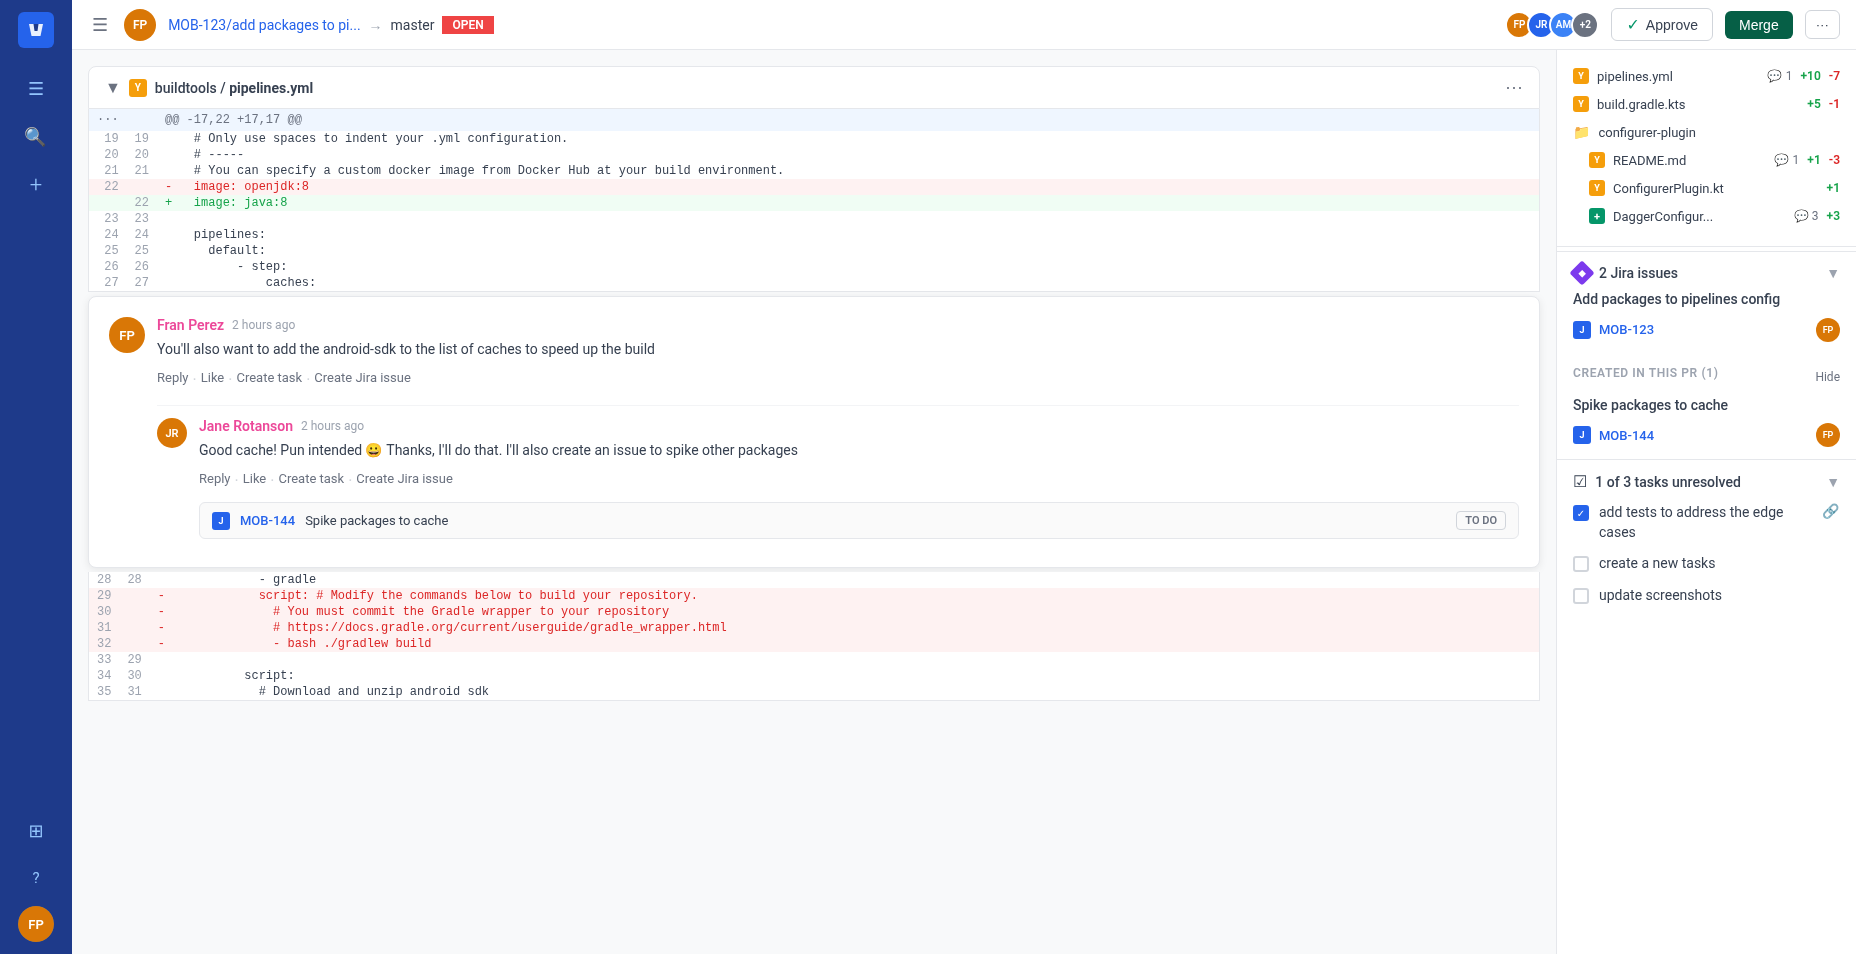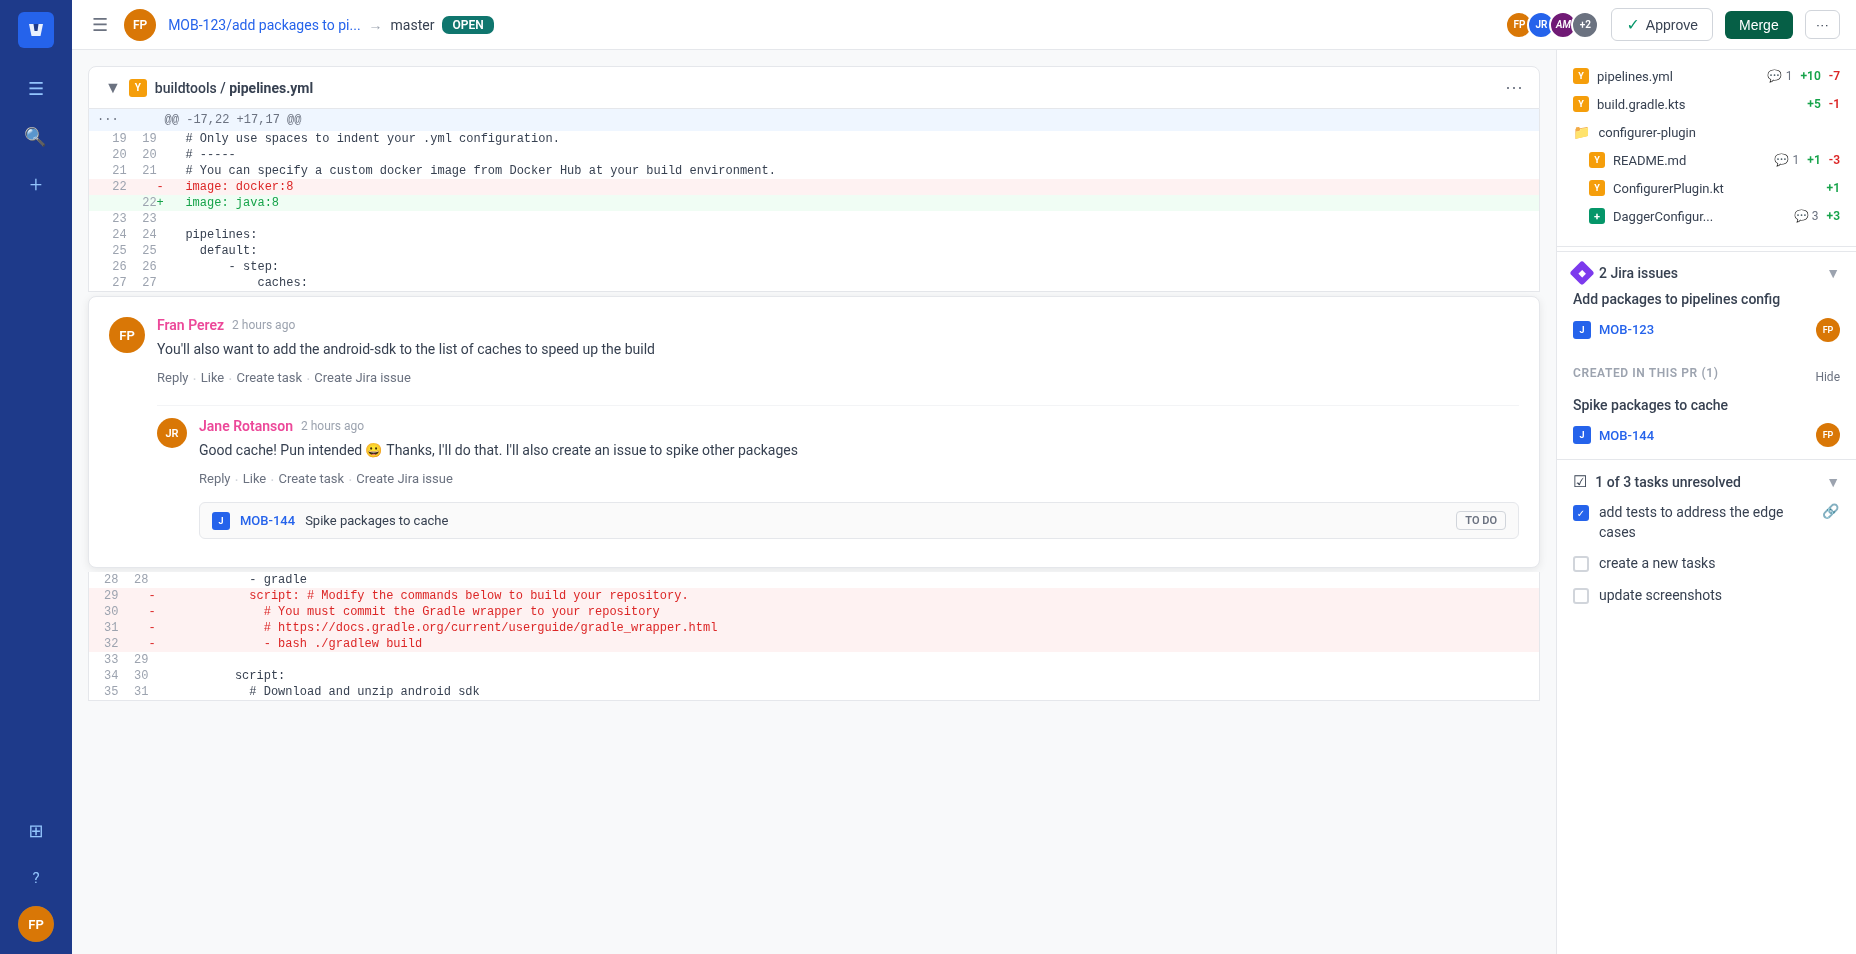--- a/index.html
+++ b/index.html
@@ -80,24 +80,24 @@
       color: white; font-size: 12px; font-weight: 600;
       flex-shrink: 0;
     }
     .topbar-branch {
       display: flex; align-items: center; gap: 8px;
       font-size: 14px; color: #374151;
     }
     .branch-link { color: #2563eb; text-decoration: none; }
     .arrow-icon { color: #9ca3af; }
     .branch-badge {
-      background: #0f766e;
+      background: #ef4444;
       color: white;
       padding: 2px 10px;
-      border-radius: 7px;
+      border-radius: 0;
       font-size: 12px;
       font-weight: 600;
     }
     .topbar-spacer { flex: 1; }
     .reviewer-avatars {
       display: flex; align-items: center;
     }
     .reviewer-avatar {
       width: 28px; height: 28px;
       border-radius: 50%;
@@ -187,21 +187,21 @@
     
     .diff-table {
       width: 100%;
       border-collapse: collapse;
       background: white;
       border: 1px solid #e5e7eb;
       border-top: none;
       font-family: 'Courier New', monospace;
       font-size: 12px;
     }
-    .diff-row td { padding: 1px 0; }
+    .diff-row td { padding: 1px 8px; }
     .diff-line-num { color: #9ca3af; width: 30px; text-align: right; user-select: none; padding-right: 12px; }
     .diff-content { white-space: pre; color: #374151; }
     .diff-removed { background: #fef2f2; }
     .diff-removed .diff-content { color: #dc2626; }
     .diff-added { background: #f0fdf4; }
     .diff-added .diff-content { color: #16a34a; }
     .diff-meta { background: #eff6ff; }
     .diff-meta td { color: #6b7280; font-size: 12px; padding: 4px 8px; }
 
     
@@ -478,21 +478,21 @@
     <div class="topbar-branch">
       <span class="branch-link">MOB-123/add packages to pi...</span>
       <span class="arrow-icon">→</span>
       <span>master</span>
       <span class="branch-badge">OPEN</span>
     </div>
     <div class="topbar-spacer"></div>
     <div class="reviewer-avatars">
       <div class="reviewer-avatar" style="background:#d97706;">FP</div>
       <div class="reviewer-avatar" style="background:#2563eb;">JR</div>
-      <div class="reviewer-avatar" style="background:#701a75;font-style:italic;">AM</div>
+      <div class="reviewer-avatar" style="background:#3b82f6;">AM</div>
       <div class="reviewer-count">+2</div>
     </div>
     <button class="approve-btn">
       <span class="approve-icon">✓</span>
       <span>Approve</span>
     </button>
     <button class="merge-btn">Merge</button>
     <button class="more-btn">···</button>
   </div>
 
@@ -529,21 +529,21 @@
             <td class="diff-content">    # -----</td>
           </tr>
           <tr class="diff-row">
             <td class="diff-line-num">21</td>
             <td class="diff-line-num">21</td>
             <td class="diff-content">    # You can specify a custom docker image from Docker Hub at your build environment.</td>
           </tr>
           <tr class="diff-row diff-removed">
             <td class="diff-line-num">22</td>
             <td class="diff-line-num"></td>
-            <td class="diff-content">-   image: docker:8</td>
+            <td class="diff-content">-   image: openjdk:8</td>
           </tr>
           <tr class="diff-row diff-added">
             <td class="diff-line-num"></td>
             <td class="diff-line-num">22</td>
             <td class="diff-content">+   image: java:8</td>
           </tr>
           <tr class="diff-row">
             <td class="diff-line-num">23</td>
             <td class="diff-line-num">23</td>
             <td class="diff-content"></td>

